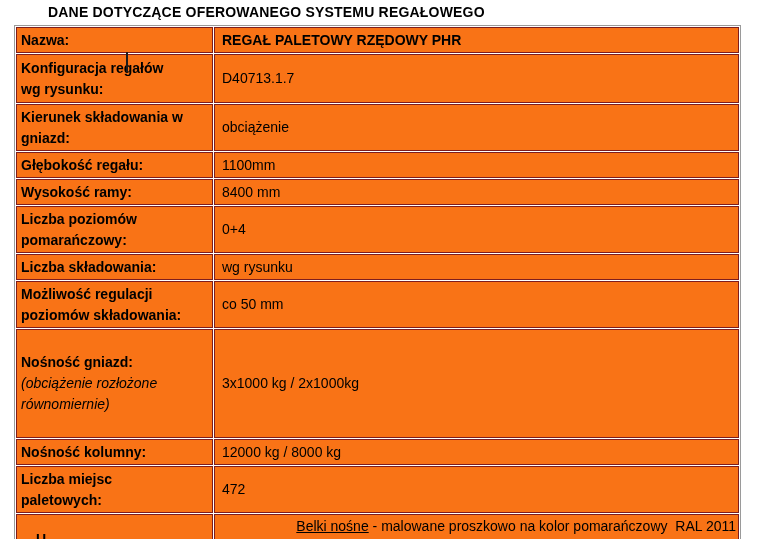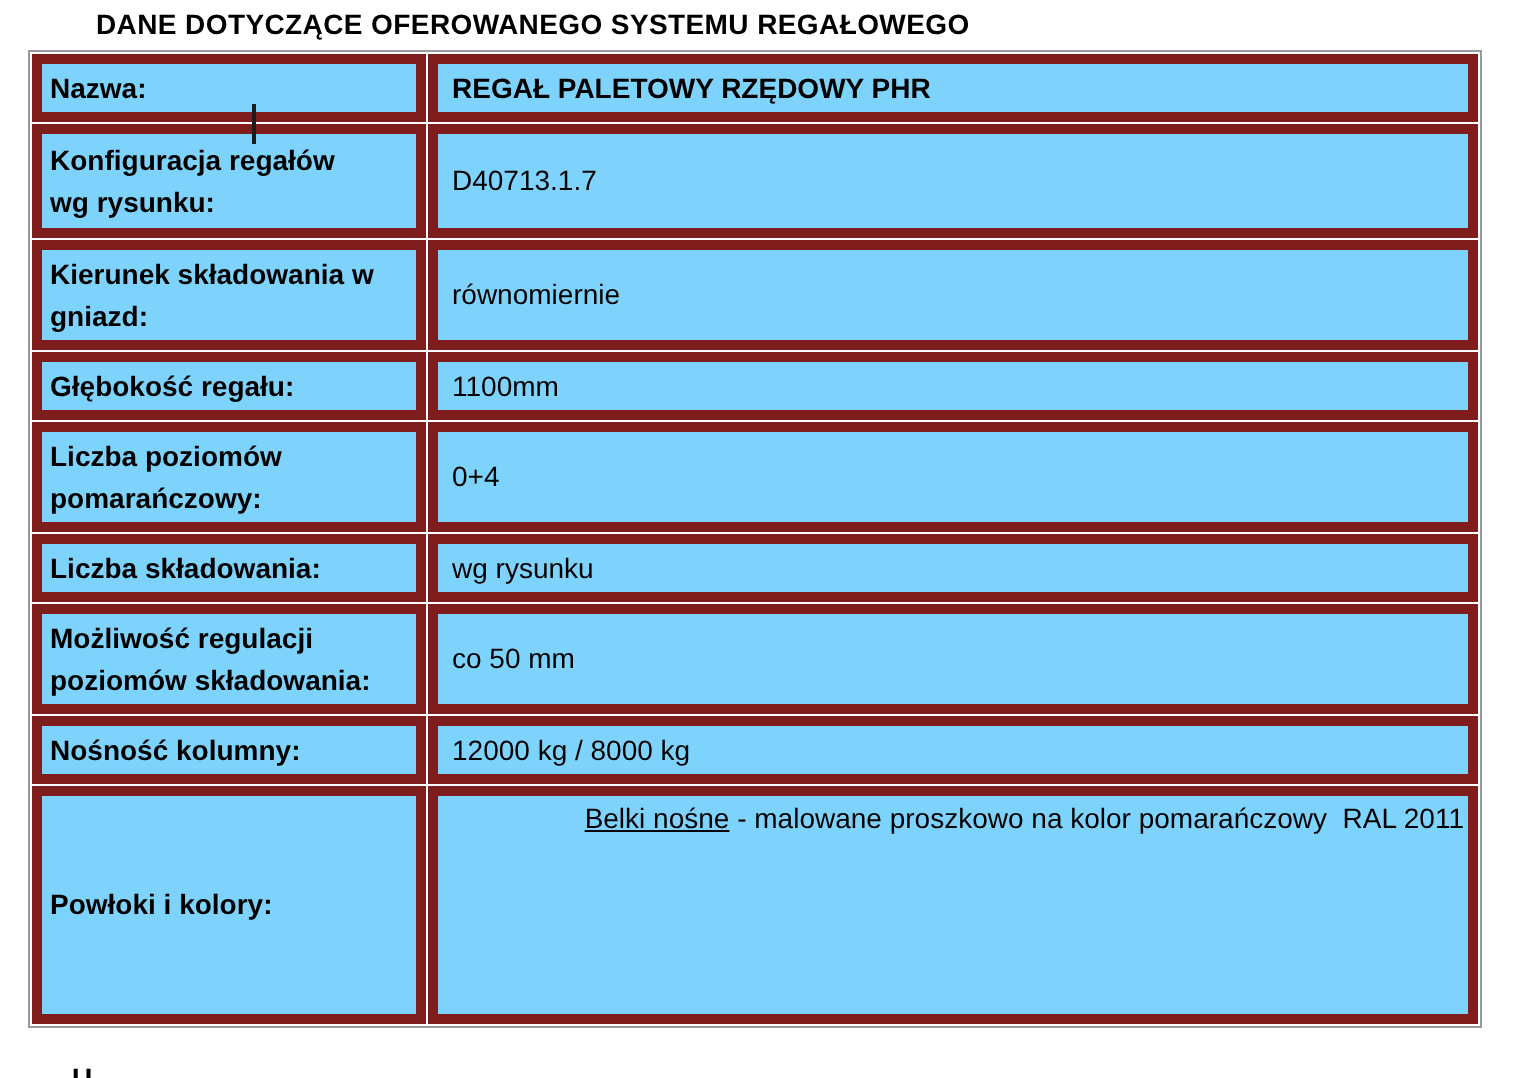--- a/index.html
+++ b/index.html
@@ -15,23 +15,23 @@
     white-space:nowrap;
     padding-left:34px;
   }
   table.spec{
     position:absolute;left:14px;top:25px;
     width:727px;table-layout:fixed;
     border-collapse:separate;border-spacing:1px;
     border:1px solid #9a9a9a;background:#ffffff;
   }
   table.spec td{
-    border:5px solid #7f1d1d;
+    border:1px solid #7f1d1d;
     vertical-align:middle;
-    background:#7dd3fc;
+    background:#f97316;
     overflow:hidden;
   }
   td.label{
     font-weight:bold;
     padding:1px 2px 1px 4px;
     white-space:pre-line;
   }
   td.value{
     padding:1px 2px 1px 7px;
   }
@@ -73,43 +73,60 @@
       <td class="value v-bold">REGAŁ PALETOWY RZĘDOWY PHR</td>
     </tr>
     <tr class="r2">
       <td class="label">Konfiguracja regałów
 wg rysunku:</td>
       <td class="value">D40713.1.7</td>
     </tr>
     <tr class="r3">
       <td class="label">Kierunek składowania w
 gniazd:</td>
-      <td class="value">równomiernie</td>
+      <td class="value">obciążenie</td>
     </tr>
     <tr class="r4">
       <td class="label">Głębokość regału:</td>
       <td class="value">1100mm</td>
+    </tr>
+    <tr class="r5">
+      <td class="label">Wysokość ramy:</td>
+      <td class="value">8400 mm</td>
     </tr>
     <tr class="r6">
       <td class="label">Liczba poziomów
 pomarańczowy:</td>
       <td class="value">0+4</td>
     </tr>
     <tr class="r7">
       <td class="label">Liczba składowania:</td>
       <td class="value">wg rysunku</td>
     </tr>
     <tr class="r8">
       <td class="label">Możliwość regulacji
 poziomów składowania:</td>
       <td class="value">co 50 mm</td>
     </tr>
+    <tr class="r9">
+      <td class="label">
+        <span>Nośność gniazd:</span>
+        <span class="note">(obciążenie rozłożone
+równomiernie)</span>
+      </td>
+      <td class="value">3x1000 kg / 2x1000kg</td>
+    </tr>
     <tr class="r10">
       <td class="label">Nośność kolumny:</td>
       <td class="value">12000 kg / 8000 kg</td>
+    </tr>
+    <tr class="r11">
+      <td class="label">Liczba miejsc
+paletowych:</td>
+      <td class="value">472</td>
     </tr>
     <tr class="r12">
       <td class="label">Powłoki i kolory:</td>
       <td class="value">
         <div class="coat-line"><span class="term">Belki nośne</span><span> - malowane proszkowo na kolor pomarańczowy  RAL 2011</span></div>
         <div class="coat-line"></div>
 
       </td>
     </tr>
   </tbody>

